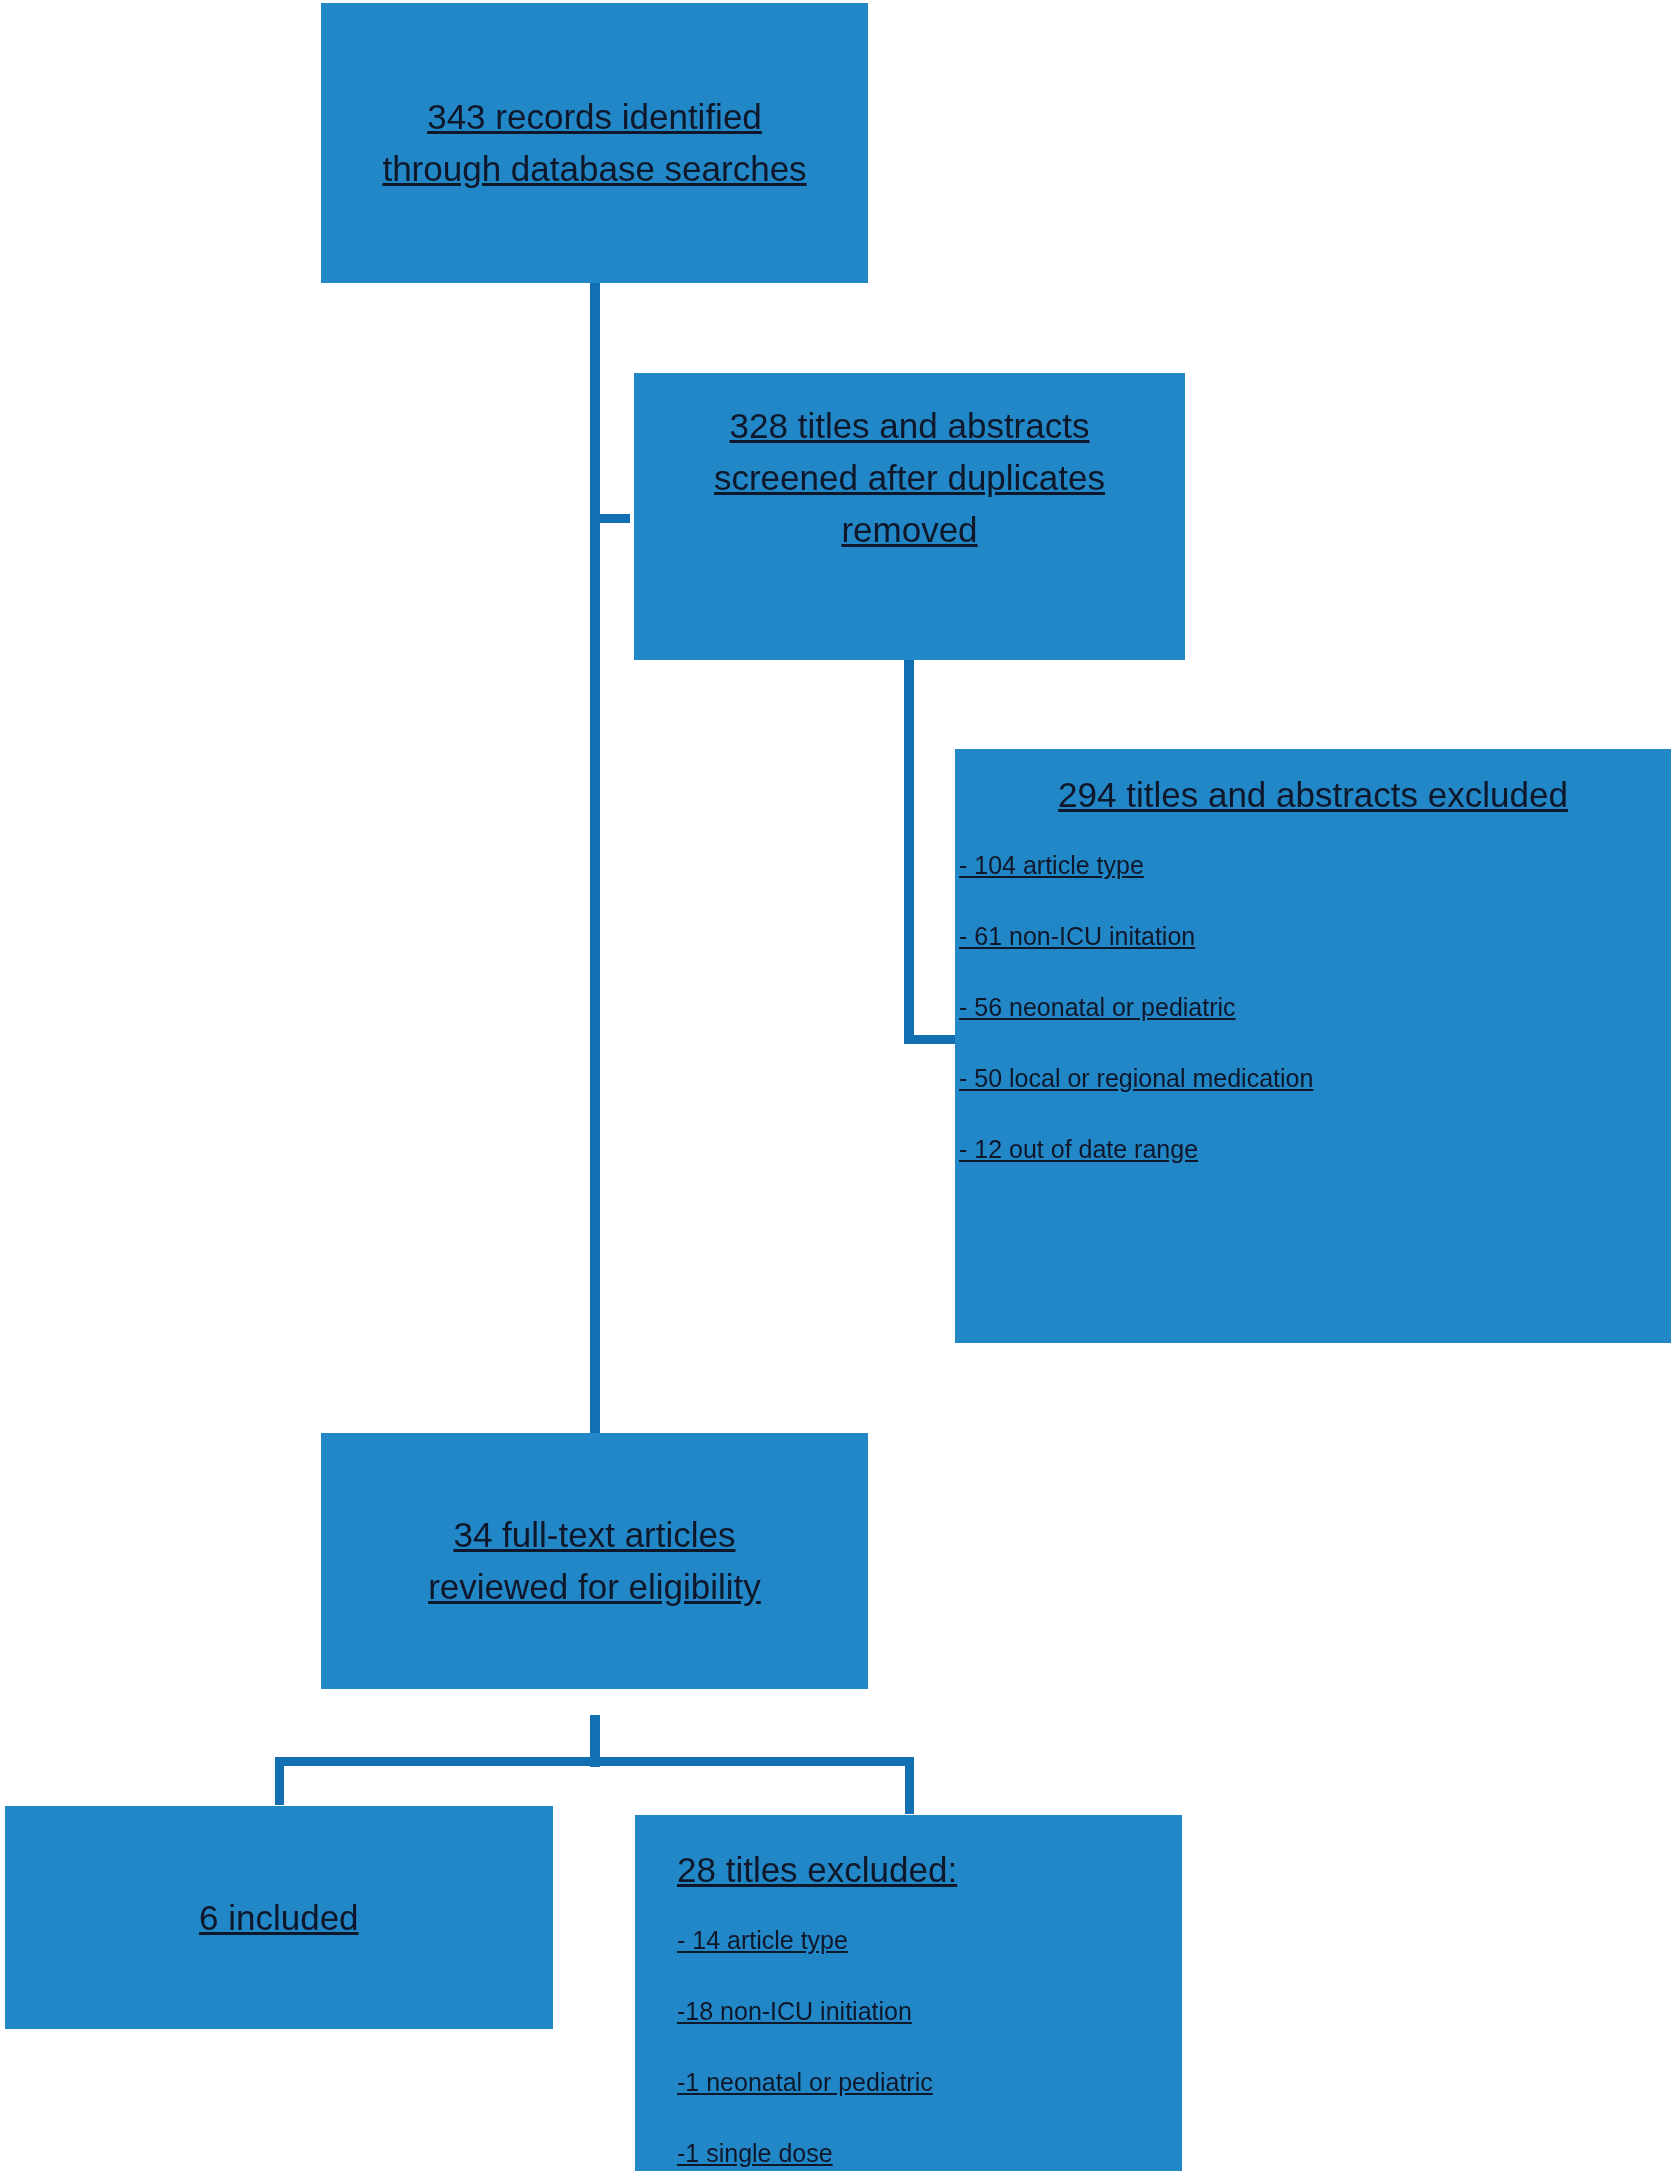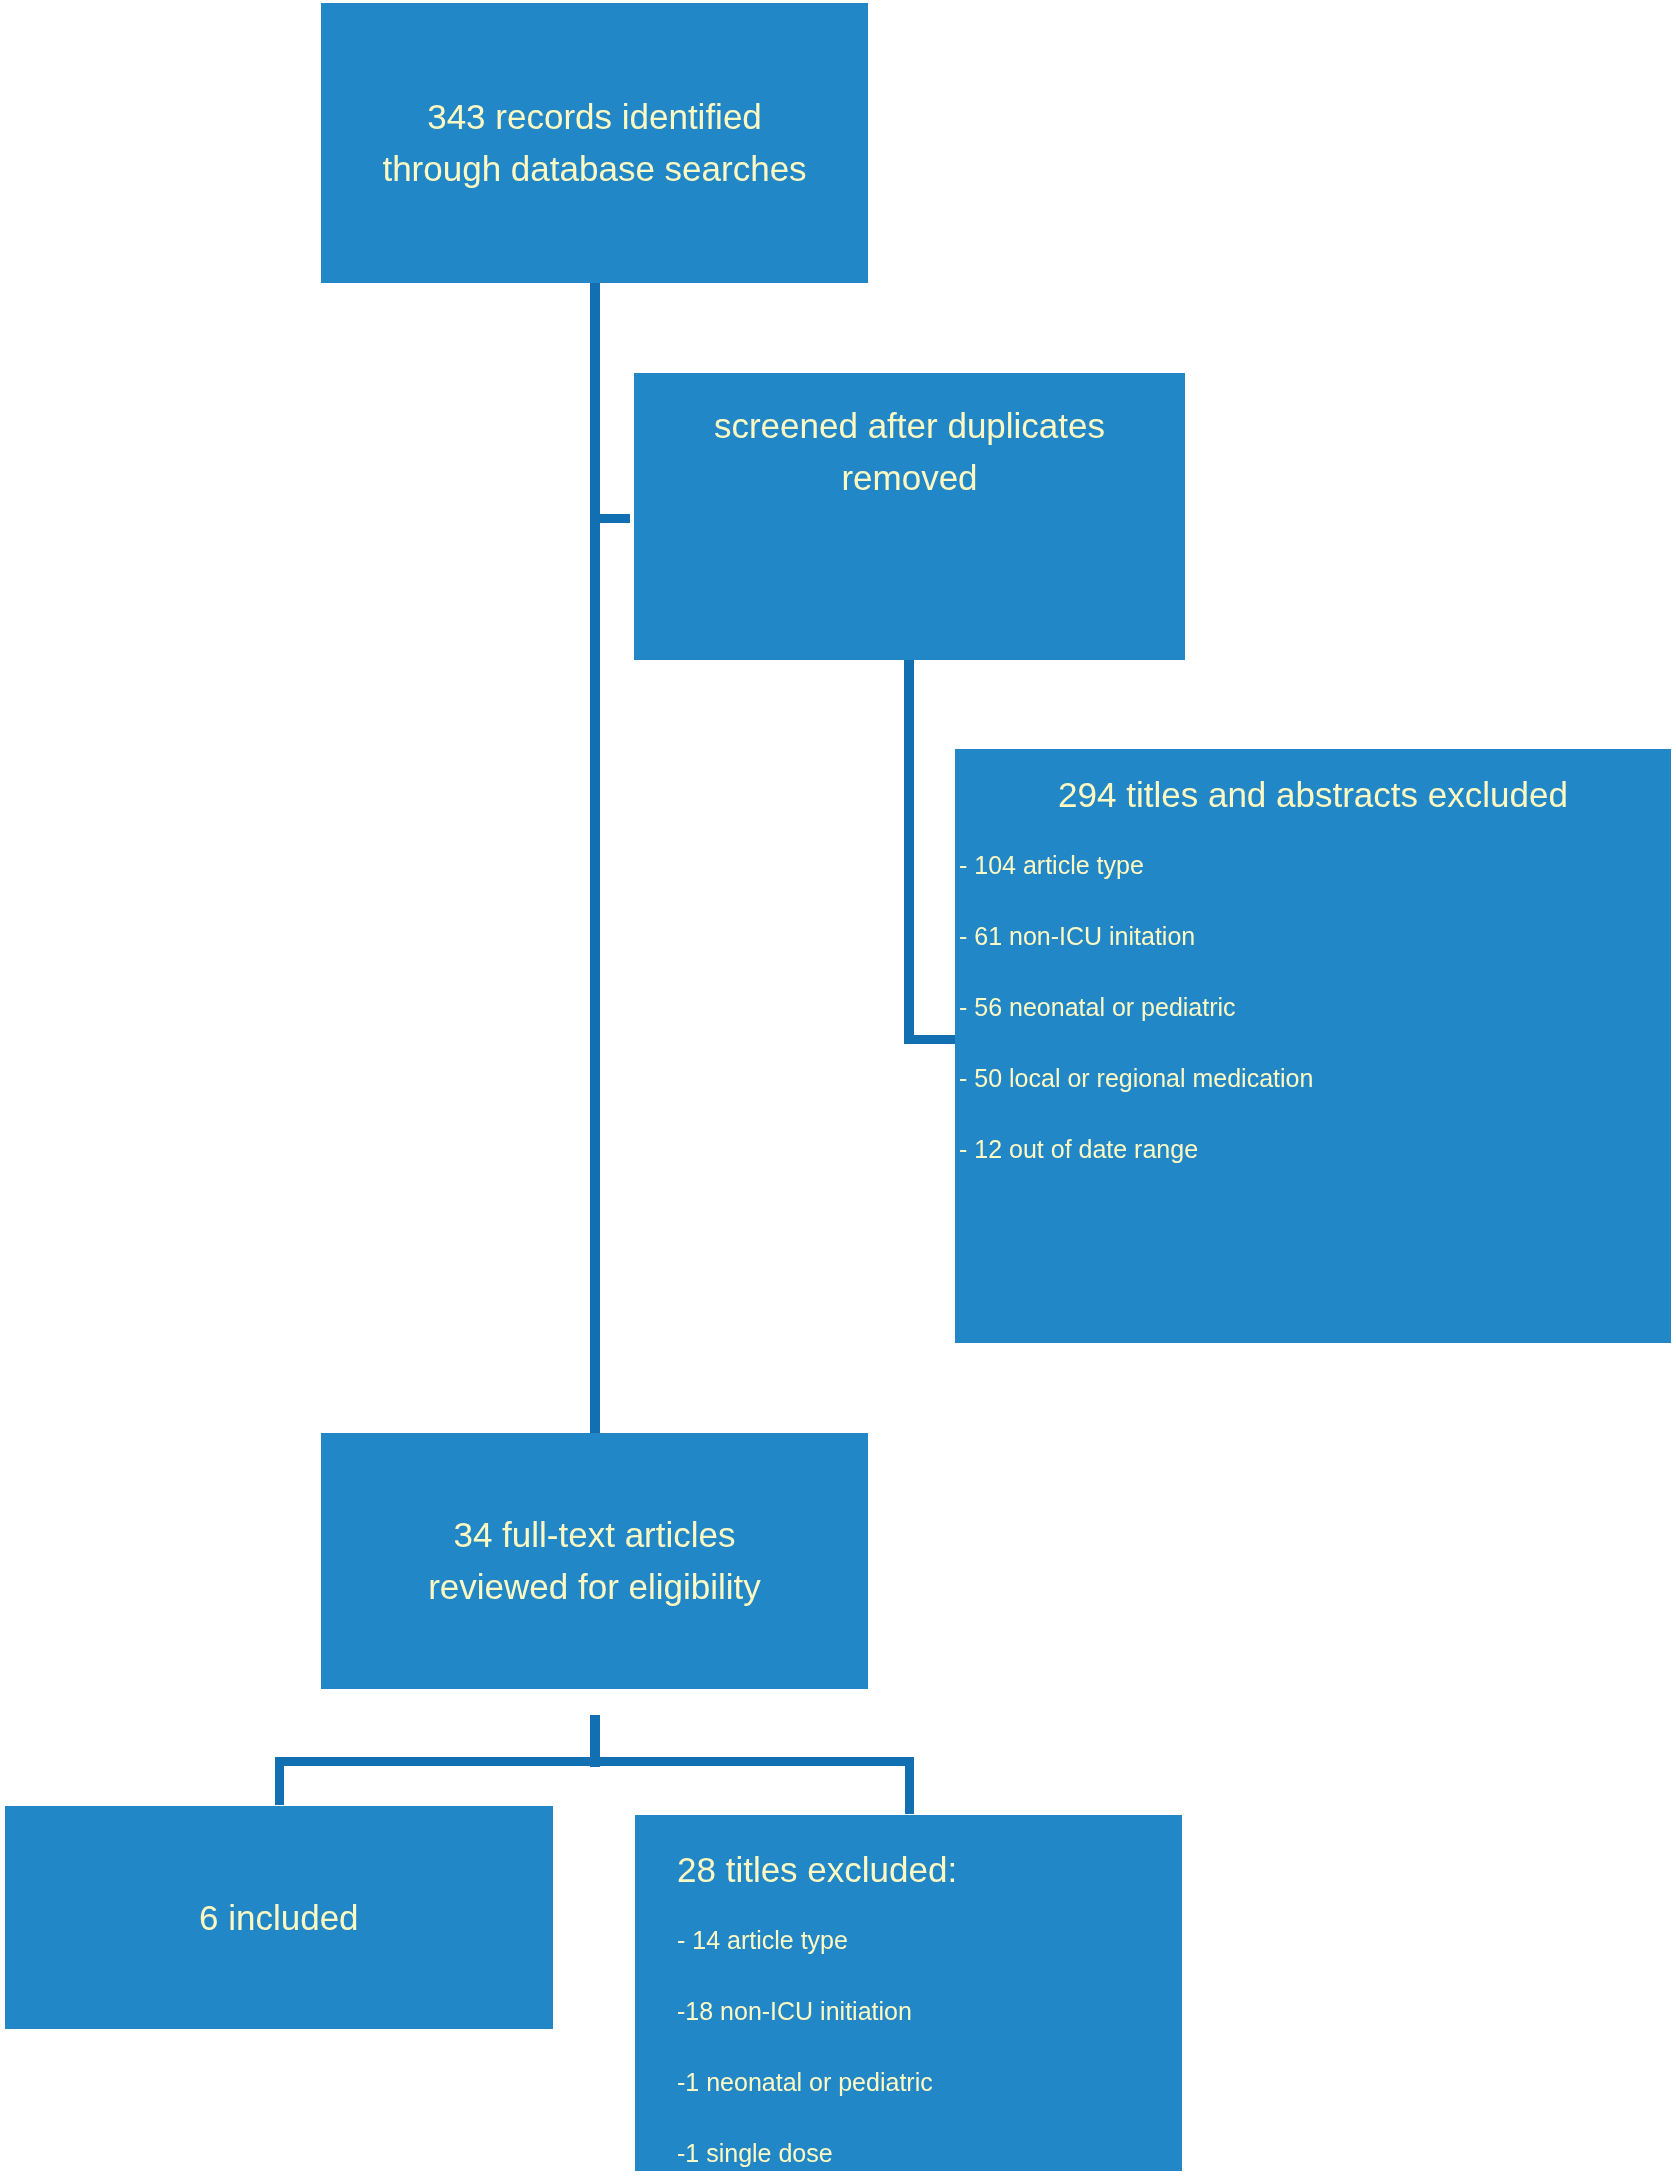--- a/index.html
+++ b/index.html
@@ -11,22 +11,23 @@
     position: relative;
     width: 1677px;
     height: 2183px;
     background: #ffffff;
     font-family: "Liberation Sans", sans-serif;
     overflow: hidden;
   }
   .box {
     position: absolute;
     background: #2287C6;
-    color: #fef9c3;
+    color: #0f172a;
     box-sizing: border-box;
+    text-decoration: underline;
   }
   .box.centered {
     display: flex;
     flex-direction: column;
     justify-content: center;
     align-items: center;
     text-align: center;
   }
   .box.top-aligned {
     display: flex;
@@ -90,20 +91,21 @@
   <div class="conn" style="left:275px; top:1757px; width:639px; height:8.9px;"></div>
   <div class="conn" style="left:275px; top:1757px; width:8.9px; height:48px;"></div>
   <div class="conn" style="left:905px; top:1757px; width:8.9px; height:57px;"></div>
 
   <div class="box centered" style="left:321px; top:3.2px; width:547px; height:280px;">
     <div class="line">343 records identified</div>
     <div class="line">through database searches</div>
   </div>
 
   <div class="box top-aligned" style="left:634px; top:373px; width:551px; height:287px;">
+    <div class="line">328 titles and abstracts</div>
     <div class="line">screened after duplicates</div>
     <div class="line">removed</div>
   </div>
 
   <div class="box list edge-items" style="left:955px; top:749px; width:716px; height:594px;">
     <div class="list-title">294 titles and abstracts excluded</div>
     <div class="item">- 104 article type</div>
     <div class="item">- 61 non-ICU initation</div>
     <div class="item">- 56 neonatal or pediatric</div>
     <div class="item">- 50 local or regional medication</div>

